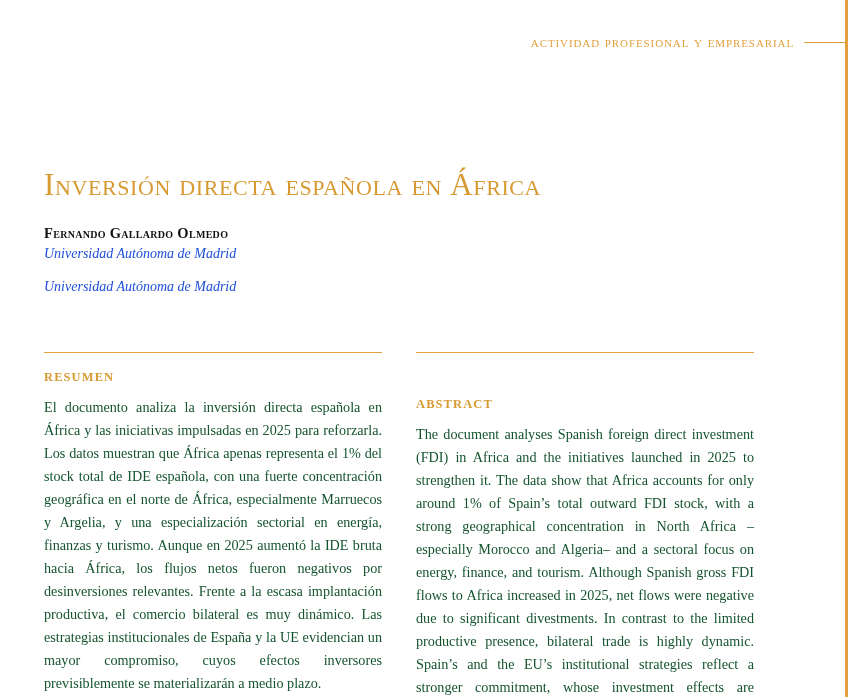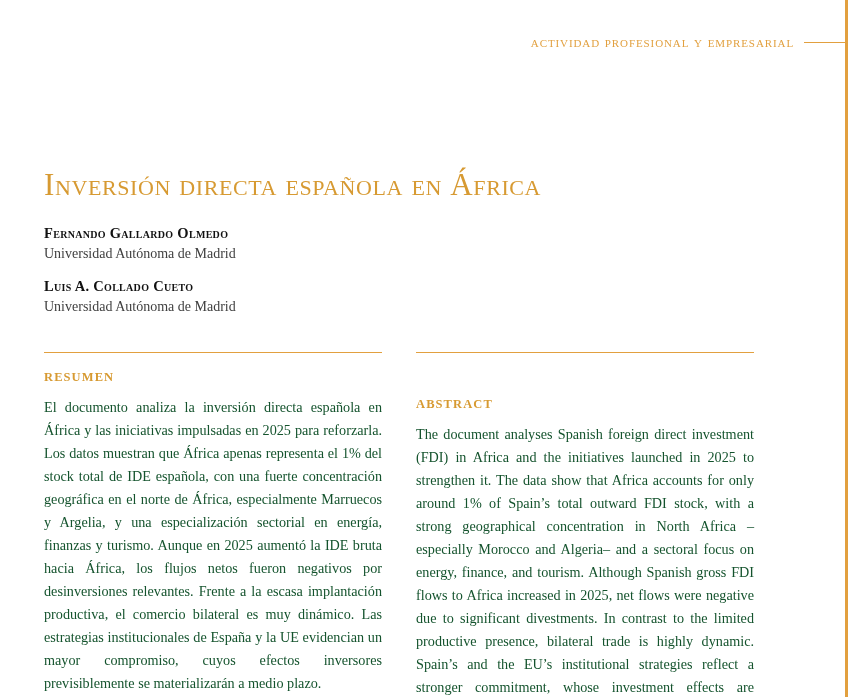--- a/index.html
+++ b/index.html
@@ -90,21 +90,22 @@
     font-size: 14.5px;
     font-weight: bold;
     font-variant: small-caps;
     letter-spacing: 0.3px;
     color: #111111;
     line-height: 1.35;
   }
   .author-aff {
     font-family: "Liberation Serif", serif;
     font-size: 14px;
-    color: #404040;
+    font-style: italic;
+    color: #1d4ed8;
     line-height: 1.4;
   }
 
   
   .cols {
     position: absolute;
     top: 352px;
     left: 44px;
     width: 722px;
     display: flex;
@@ -154,21 +155,20 @@
   <div class="edge-bar"></div>
 
   <div class="title">Inversión directa española en África</div>
 
   <div class="authors">
     <div class="author-block">
       <div class="author-name">Fernando Gallardo Olmedo</div>
       <div class="author-aff">Universidad Autónoma de Madrid</div>
     </div>
     <div class="author-block">
-      <div class="author-name">Luis A. Collado Cueto</div>
       <div class="author-aff">Universidad Autónoma de Madrid</div>
     </div>
   </div>
 
   <div class="cols">
 
     <div class="col">
       <div class="col-rule"></div>
       <div class="sec-head">Resumen</div>
       <div class="body-text">El documento analiza la inversión directa española en África y las iniciativas impulsadas en 2025 para reforzarla. Los datos muestran que África apenas representa el 1% del stock total de IDE española, con una fuerte concentración geográfica en el norte de África, especialmente Marruecos y Argelia, y una especialización sectorial en energía, finanzas y turismo. Aunque en 2025 aumentó la IDE bruta hacia África, los flujos netos fueron negativos por desinversiones relevantes. Frente a la escasa implantación productiva, el comercio bilateral es muy dinámico. Las estrategias institucionales de España y la UE evidencian un mayor compromiso, cuyos efectos inversores previsiblemente se materializarán a medio plazo.</div>

